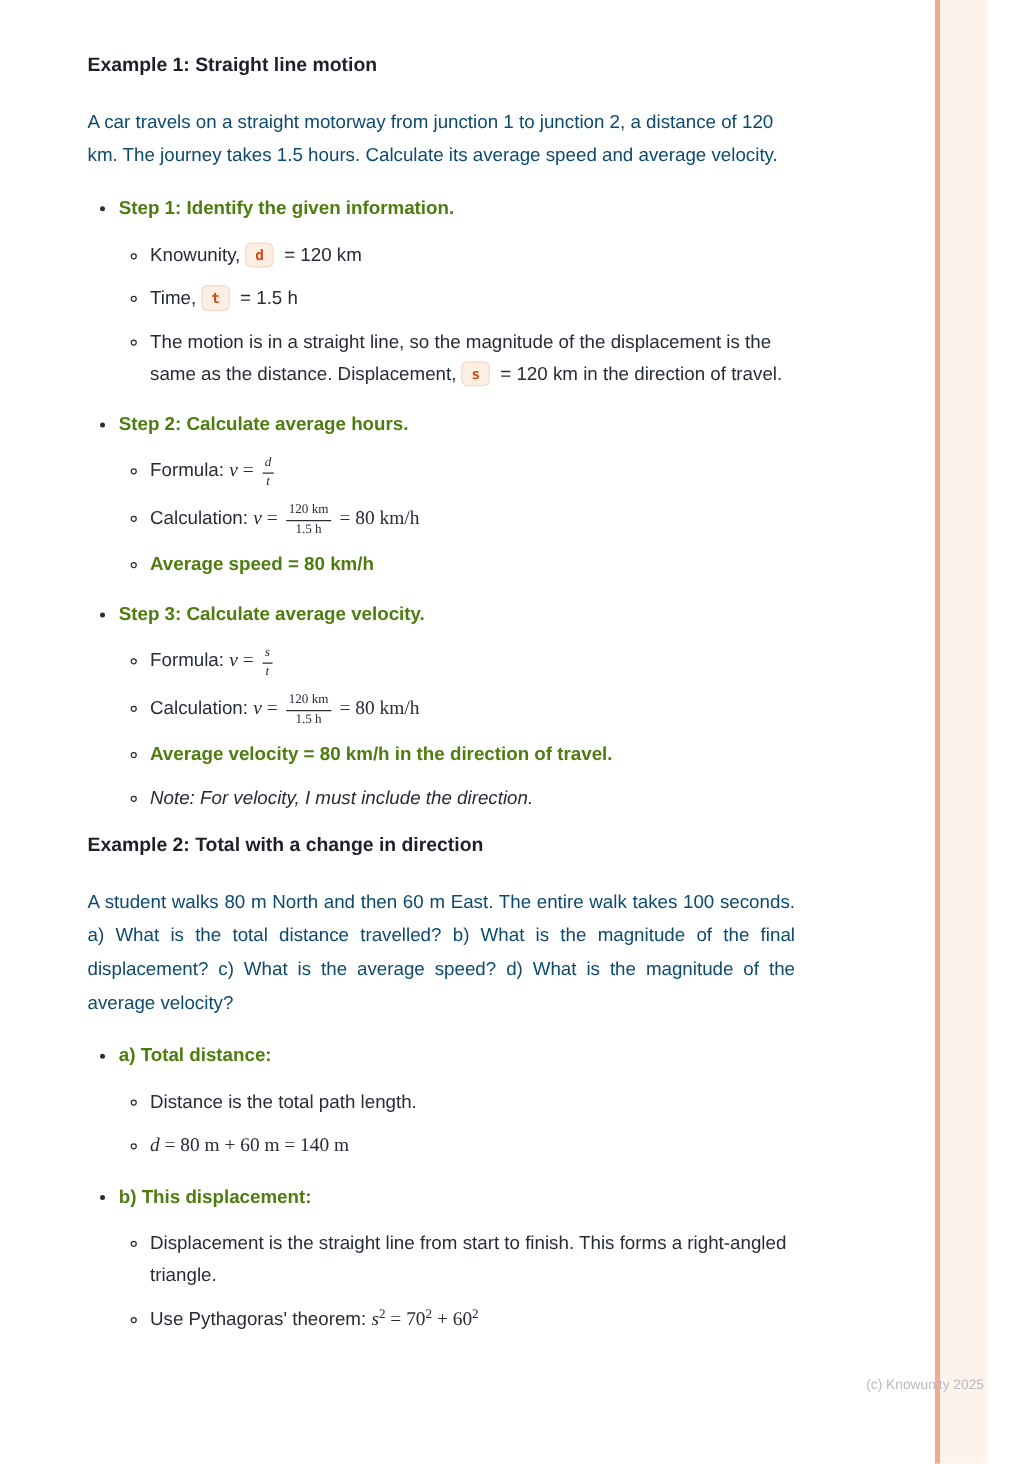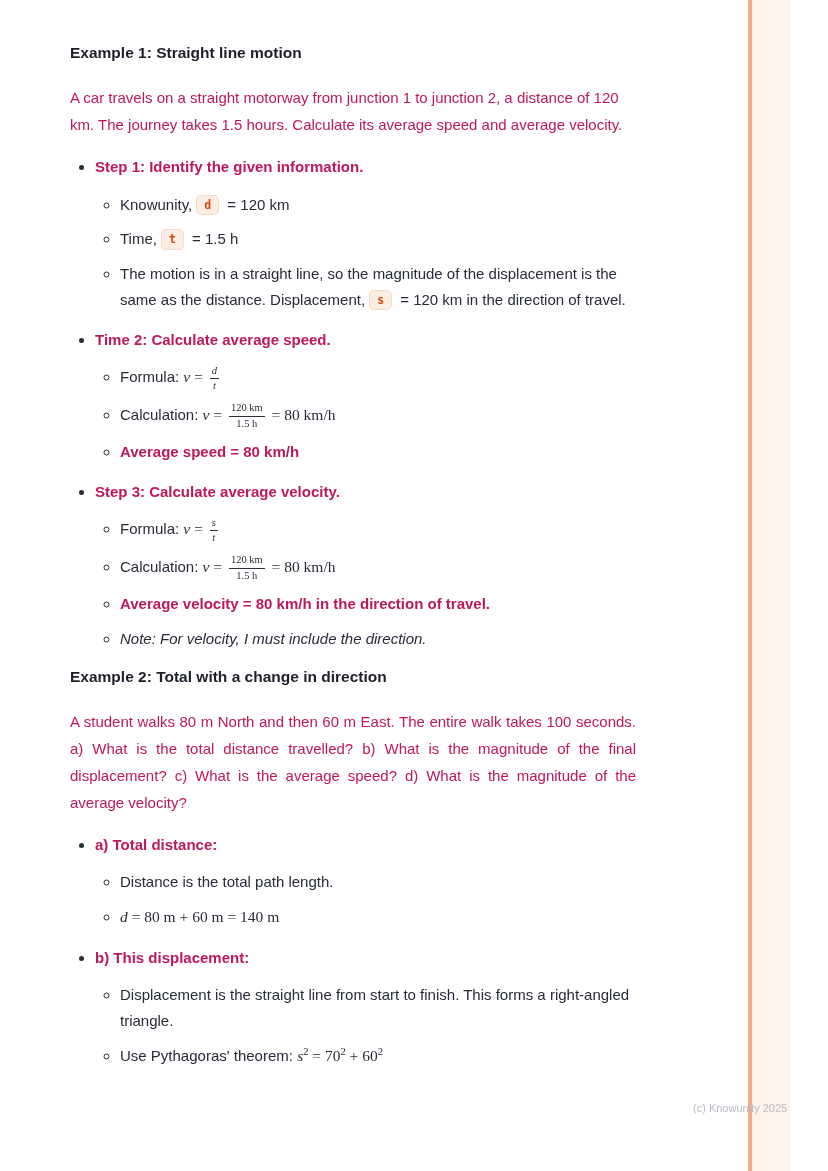--- a/index.html
+++ b/index.html
@@ -8,28 +8,28 @@
     width:828px; height:1171px; position:relative; overflow:hidden;
     font-family:"Liberation Sans","DejaVu Sans",sans-serif;
     font-size:15px; color:#282c38;
   }
   .content { position:absolute; left:70px; top:44px; width:566px; }
   .ex-heading {
     font-size:15.5px; font-weight:700; color:#1d202b;
     margin:4px 0 22px 0;
   }
   .content > .ex-heading:first-child { margin-top:0; }
-  .para { line-height:1.8; margin-bottom:16px; color:#be185d; }
+  .para { line-height:1.8; margin-bottom:16px; color:#0c4a6e; }
   .para.justify { text-align:justify; }
   ul.l1 { list-style:disc; padding-left:25px; margin:0 0 16px 0; }
   ul.l1 > li { margin-bottom:14px; line-height:1.7; }
   ul.l2 { list-style:circle; padding-left:25px; margin-top:12px; }
   ul.l2 > li { margin-bottom:9px; line-height:1.72; }
   .li-title { font-weight:700; color:#1d202b; }
-  .seg-b { font-weight:700; color:#be185d; }
+  .seg-b { font-weight:700; color:#4d7c0f; }
   .seg-i { font-style:italic;text-align:right; }
   .seg-code {
     display:inline-block; background:#fdeee4; color:#d9480f;
     border:1px solid #f6d9c6; border-radius:5px;
     font-family:"DejaVu Sans Mono","Liberation Mono",monospace;
     font-size:11.5px; font-weight:700; line-height:1.25;
     padding:2px 7px; margin:0 4px; vertical-align:1px;
   }
   .seg-mv { font-family:"Liberation Serif","DejaVu Serif",serif; font-style:italic; font-size:15.5px; }
   .seg-mt { font-family:"Liberation Serif","DejaVu Serif",serif; font-size:15.5px; }
@@ -70,21 +70,21 @@
   <ul class="l1">
     <li>
       <span class="li-title"><span class="seg-b">Step 1: Identify the given information.</span></span>
       <ul class="l2">
         <li><span>Knowunity,</span><span class="seg-code">d</span><span> = 120 km</span></li>
         <li><span>Time,</span><span class="seg-code">t</span><span> = 1.5 h</span></li>
         <li><span>The motion is in a straight line, so the magnitude of the displacement is the same as the distance. Displacement,</span><span class="seg-code">s</span><span> = 120 km in the direction of travel.</span></li>
       </ul>
     </li>
     <li>
-      <span class="li-title"><span class="seg-b">Time 2: Calculate average speed.</span></span>
+      <span class="li-title"><span class="seg-b">Step 2: Calculate average hours.</span></span>
       <ul class="l2">
         <li><span>Formula: </span><span class="seg-mv">v</span><span class="seg-mt"> = </span><span class="frac frac-i"><span class="fnum">d</span><span class="fden">t</span></span></li>
         <li><span>Calculation: </span><span class="seg-mv">v</span><span class="seg-mt"> = </span><span class="frac"><span class="fnum">120 km</span><span class="fden">1.5 h</span></span><span class="seg-mt"> = 80 km/h</span></li>
         <li><span class="seg-b">Average speed = 80 km/h</span></li>
       </ul>
     </li>
     <li>
       <span class="li-title"><span class="seg-b">Step 3: Calculate average velocity.</span></span>
       <ul class="l2">
         <li><span>Formula: </span><span class="seg-mv">v</span><span class="seg-mt"> = </span><span class="frac frac-i"><span class="fnum">s</span><span class="fden">t</span></span></li>

